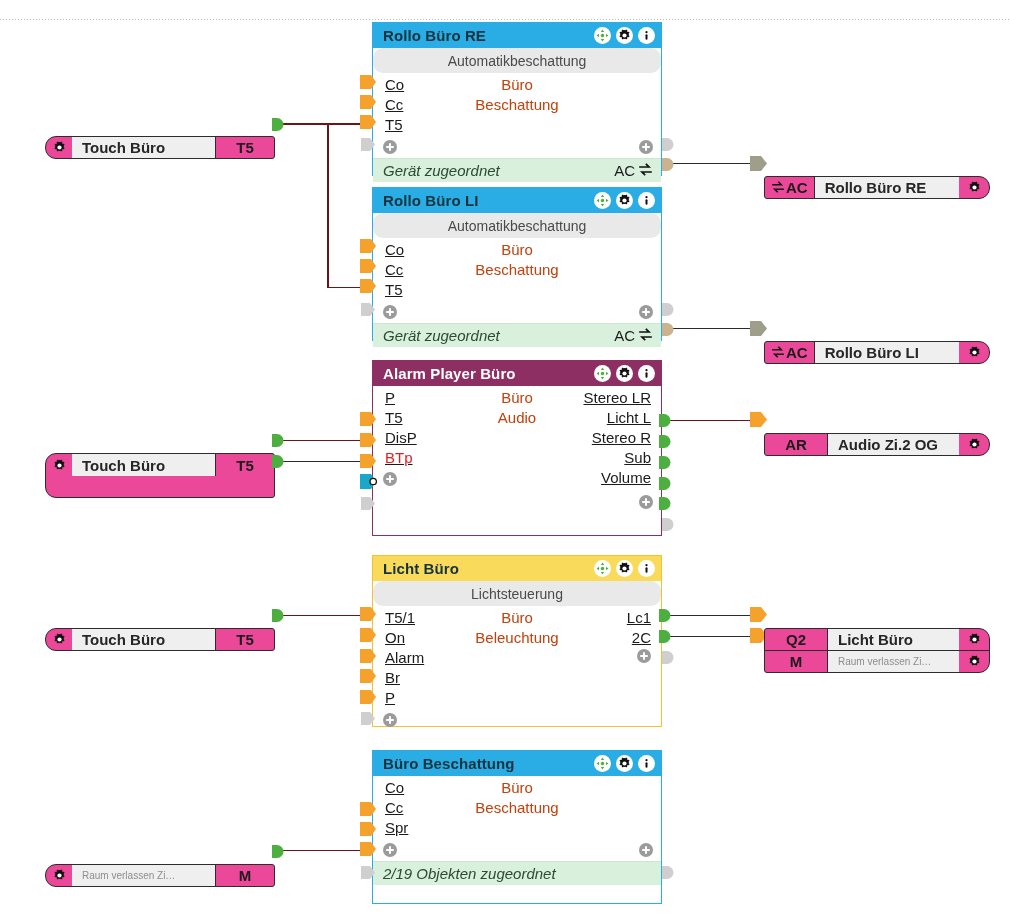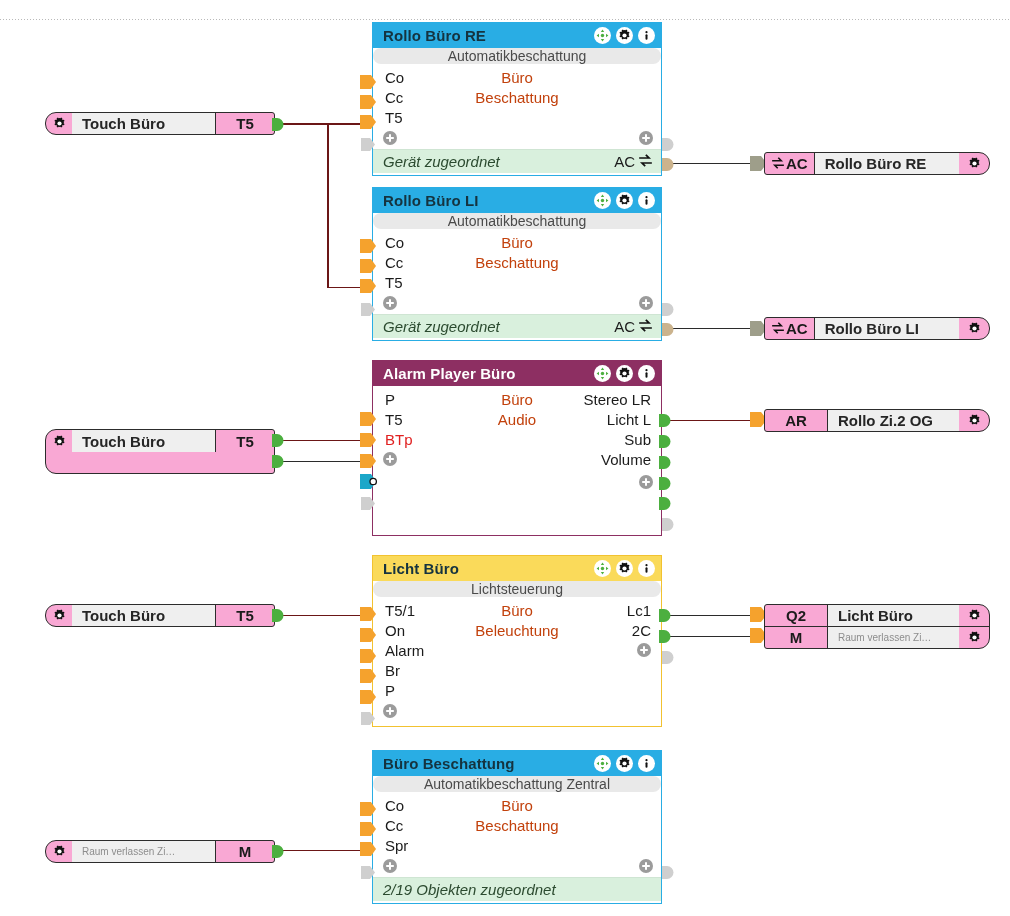--- a/index.html
+++ b/index.html
@@ -33,25 +33,25 @@
   .btitle{font-weight:bold;font-size:15px;flex:1;white-space:nowrap;letter-spacing:.1px;}
   .bhead.cy .btitle,.bhead.ye .btitle{color:#15333f;}
   .bhead.pu .btitle{color:#ffffff;}
 
   .hicons{display:flex;gap:5px;align-items:center;}
   .hic{width:17px;height:17px;border-radius:50%;background:#ffffff;
        display:flex;align-items:center;justify-content:center;}
   .hic svg{display:block;}
 
   .bsub{
-    height:16px;background:#e9e9e9;color:#4a4a4a;font-size:14px;
+    height:25px;background:#e9e9e9;color:#4a4a4a;font-size:14px;
     display:flex;align-items:center;justify-content:center;border-radius:10px;
   }
   .bbody{position:relative;padding:3px 0 0 0;}
-  .prow{height:20px;display:flex;align-items:center;position:relative;padding:0 10px 0 12px;}
+  .prow{height:20px;display:flex;align-items:flex-start;position:relative;padding:0 10px 0 12px;text-decoration:underline;}
   .pin-label{font-size:15px;color:#1b1b1b;white-space:nowrap;}
   .pin-label.red{color:#e02020;}
   .pin-mid{position:absolute;left:0;right:0;text-align:center;color:#c2410c;font-size:15px;pointer-events:none;}
   .pin-out{margin-left:auto;font-size:15px;color:#1b1b1b;white-space:nowrap;}
 
   .plusrow{height:22px;display:flex;align-items:center;padding:0 8px 0 10px;position:relative;}
   .plus-r{margin-left:auto;}
 
   .bfoot{
     height:24px;background:#d9f0dd;color:#2b4a2f;font-size:15px;
@@ -60,22 +60,22 @@
   }
   .bfoot .f-left{flex:1;white-space:nowrap;font-style:italic;}
   .bfoot .f-right{display:flex;align-items:center;gap:3px;font-size:15px;color:#1b1b1b;}
 
   
   .port{position:absolute;}
   .plusic{width:14px;height:14px;}
 
   
   .pill{
-    position:absolute;background:#f9a8d4;border:1.6px solid #2c2c2c;
-    box-sizing:border-box;display:flex;flex-direction:column;
+    position:absolute;background:#ec4899;border:1.6px solid #2c2c2c;
+    box-sizing:border-box;display:flex;flex-direction:column;margin-top:24px;
   }
   .pill.l{border-radius:11px 3px 3px 11px;}
   .pill.r{border-radius:3px 11px 11px 3px;}
   .prowi{display:flex;align-items:center;height:22px;position:relative;}
   .prowi + .prowi{border-top:1.4px solid #2c2c2c;}
 
   .gcell{width:26px;display:flex;align-items:center;justify-content:center;flex:0 0 26px;}
   .namecell{flex:1;background:#efefef;height:100%;display:flex;align-items:center;
             padding-left:10px;box-sizing:border-box;font-weight:bold;font-size:15px;color:#262626;
             white-space:nowrap;overflow:hidden;}
@@ -320,20 +320,24 @@
           <span class="pin-label">P</span>
         <span class="pin-mid">Büro</span>
         <span class="pin-out">Stereo LR</span>
         </div>
       <div class="prow">
           <span class="pin-label">T5</span>
         <span class="pin-mid">Audio</span>
         <span class="pin-out">Licht L</span>
         </div>
       <div class="prow">
+          <span class="pin-label">DisP</span>
+        <span class="pin-out">Stereo R</span>
+        </div>
+      <div class="prow">
           <span class="pin-label red">BTp</span>
         <span class="pin-out">Sub</span>
         </div>
       <div class="prow">
           <span class="pin-out">Volume</span>
         </div>
       <div class="plusrow" style="margin-top:-20px;">
         <span class="plusic" style="margin-top:-2px;"><svg width="14" height="14" viewBox="0 0 14 14">
               <circle cx="7" cy="7" r="7" fill="#9b9b9b"></circle>
               <path d="M7 3.2v7.6M3.2 7h7.6" stroke="#fff" stroke-width="2"></path>
@@ -494,21 +498,20 @@
             </svg>
         </span>
         <span class="hic">
           <svg width="13" height="13" viewBox="0 0 13 13">
               <circle cx="6.5" cy="3.2" r="1.1" fill="#111"></circle>
               <rect x="5.5" y="5.2" width="2" height="5.6" rx="1" fill="#111"></rect>
             </svg>
         </span>
       </span>
     </div>
-    <div class="bsub">Automatikbeschattung Zentral</div>
     <div class="bbody">
       <div class="prow">
           <span class="pin-label">Co</span>
         <span class="pin-mid">Büro</span>
         </div>
       <div class="prow">
           <span class="pin-label">Cc</span>
         <span class="pin-mid">Beschattung</span>
         </div>
       <div class="prow">
@@ -653,21 +656,21 @@
         </span>
     </div>
   </div>
 
   <span class="port" style="left:750px;top:412px;"><svg width="18" height="15" viewBox="0 0 18 15">
         <path d="M0 0h11l6 7.5-6 7.5H0z" fill="#f5a22d"></path>
       </svg></span>
   <div class="pill r" style="left:764px;top:409px;width:226px;height:23px;">
     <div class="prowi">
       <span class="tagcell wide" style="border-left:none;border-right:1.4px solid #2c2c2c;">AR</span>
-      <span class="namecell">Rollo Zi.2 OG</span>
+      <span class="namecell">Audio Zi.2 OG</span>
       <span class="gear-r">
           <svg width="13" height="13" viewBox="0 0 13 13">
             <path fill="#111" d="M6.5 1.1l1 .25.55-.95 1.3.75-.3 1.05.75.75 1.05-.3.75 1.3-.95.55.25 1-.25 1 .95.55-.75 1.3-1.05-.3-.75.75.3 1.05-1.3.75-.55-.95-1 .25-1-.25-.55.95-1.3-.75.3-1.05-.75-.75-1.05.3-.75-1.3.95-.55-.25-1 .25-1-.95-.55.75-1.3 1.05.3.75-.75-.3-1.05 1.3-.75.55.95z"></path>
             <circle cx="6.5" cy="6.5" r="2.1" fill="#fff"></circle>
           </svg>
         </span>
     </div>
   </div>
 
   <span class="port" style="left:750px;top:607px;"><svg width="18" height="15" viewBox="0 0 18 15">

